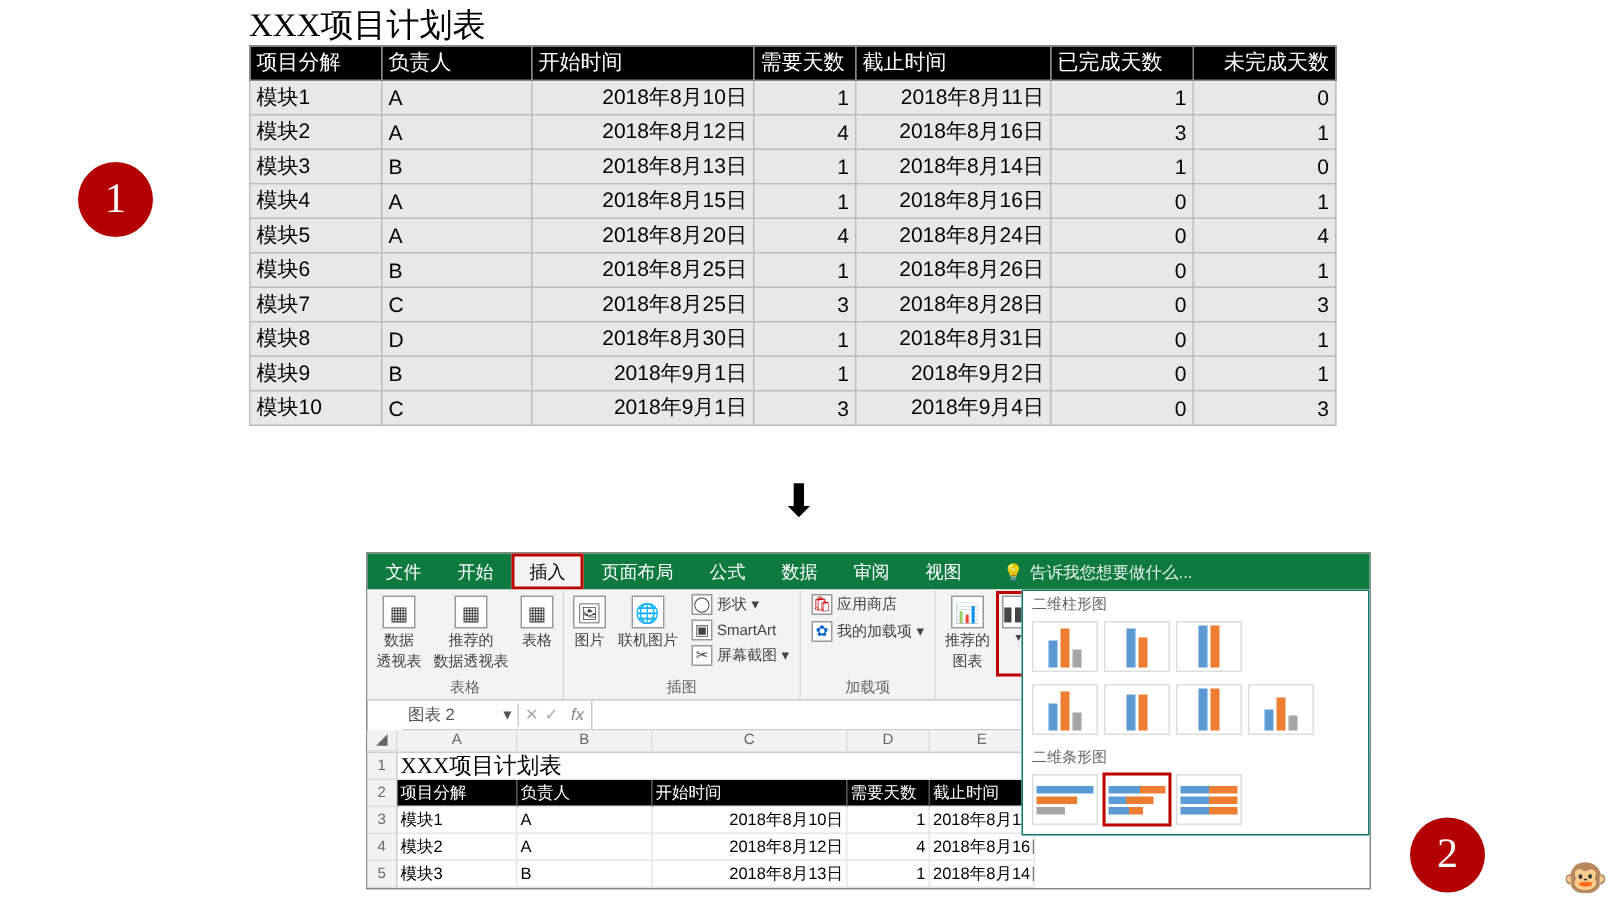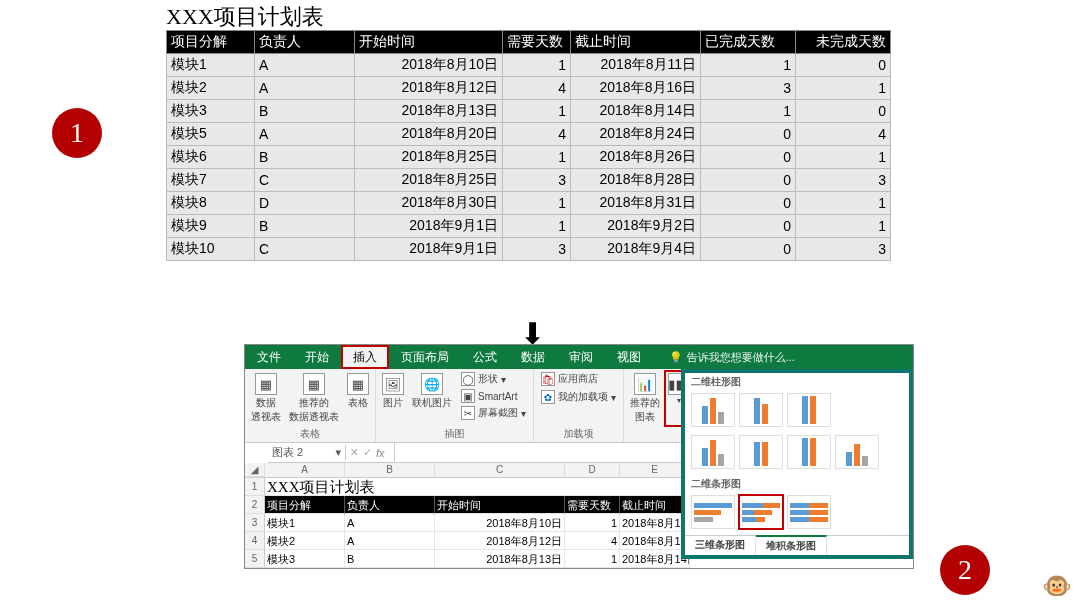--- a/index.html
+++ b/index.html
@@ -6,46 +6,46 @@
   body { font-family: "Microsoft YaHei", Arial, sans-serif; font-size: 12px; background: #fff; width: 1080px; height: 608px; position: relative; }
   .badge { position: absolute; width: 50px; height: 50px; border-radius: 50%; background: #b30000; color: #fff; display: flex; align-items: center; justify-content: center; font-size: 28px; font-family: Georgia, serif; }
   .badge1 { left: 52px; top: 108px; }
   .badge2 { left: 940px; top: 545px; }
   .title1 { position: absolute; left: 166px; top: 2px; font-size: 22px; font-family: SimSun, serif; }
   .table1 { position: absolute; left: 166px; top: 30px; border-collapse: collapse; font-size: 14px; }
   .table1 th { background: #000; color: #fff; font-weight: normal; padding: 2px 4px; border: 1px solid #888; text-align: left; }
   .table1 td { background: #e8e8e8; border: 1px solid #bbb; padding: 0 4px; height: 23px; }
   .table1 .num { text-align: right; }
   .arrow { position: absolute; left: 520px; top: 316px; font-size: 30px; color: #000; }
-  .excel { position: absolute; left: 244px; top: 344px; width: 670px; border: 1px solid #888; background: #fff; }
+  .excel { position: absolute; left: 244px; top: 368px; width: 670px; border: 1px solid #888; background: #fff; }
   .ribbon-tabs { background: #0f7a3f; color: #fff; display: flex; align-items: center; font-size: 12px; height: 24px; }
   .ribbon-tabs span { padding: 0 12px; height: 24px; display: flex; align-items: center; }
   .ribbon-tabs .active { background: #f3f3f3; color: #000; outline: 2px solid #c00000; outline-offset: -2px; }
   .ribbon-tabs .tell { opacity: .9; display: flex; align-items: center; font-size: 11px; }
   .ribbon-body { background: #f3f3f3; height: 74px; display: flex; border-bottom: 1px solid #ccc; position: relative; }
   .ribbon-group { border-right: 1px solid #dcdcdc; padding: 2px 3px 0; display: flex; flex-direction: column; justify-content: space-between; align-items: center; }
   .ribbon-group .row { display: flex; gap: 2px; }
   .rbtn { display: flex; flex-direction: column; align-items: center; gap: 1px; font-size: 10px; color: #444; padding: 2px 3px; }
   .rbtn .ic { width: 22px; height: 22px; border: 1px solid #999; background: #fff; display: flex; align-items: center; justify-content: center; font-size: 13px; }
   .rbtn.small { flex-direction: row; gap: 3px; padding: 1px 4px; }
   .rbtn.small .ic { width: 14px; height: 14px; font-size: 10px; }
   .ribbon-group .gname { font-size: 10px; color: #666; text-align: center; padding-bottom: 1px; }
   .chart-highlight { outline: 2px solid #c00000; outline-offset: -1px; }
   .name-row { display: flex; height: 20px; border-bottom: 1px solid #ccc; align-items: center; background: #fff; font-size: 11px; color: #555; margin-left: 23px; }
   .name-row .nb { width: 78px; border-right: 1px solid #ccc; padding: 0 4px; display: flex; align-items: center; justify-content: space-between; }
-  .name-row .fx { width: 18px; font-style: italic; color: #888; }
+  .name-row .fx { width: 18px; text-align: center; font-style: italic; color: #888; }
   .sheet { position: relative; }
   .colhdr { display: flex; background: #f2f2f2; border-bottom: 1px solid #ccc; font-size: 10px; color: #666; }
   .colhdr div { text-align: center; border-right: 1px solid #ddd; height: 14px; line-height: 14px; }
   .sheetrow { display: flex; align-items: stretch; }
   .rhdr { width: 20px; background: #f2f2f2; border-right: 1px solid #ccc; border-bottom: 1px solid #ddd; font-size: 10px; color: #666; text-align: center; height: 18px; line-height: 18px; }
   .cell { border-right: 1px solid #e5e5e5; border-bottom: 1px solid #e5e5e5; height: 18px; line-height: 18px; padding: 0 2px; font-size: 11px; overflow: hidden; white-space: nowrap; }
   .cell.hdr { background: #000; color: #fff; border-right: 1px solid #555; }
   .mini-title { font-family: SimSun, serif; font-size: 15px; padding-left: 2px; }
-  .gallery { position: absolute; right: 0; top: 0; width: 232px; background: #fff; border: 4px solid #0f766e; font-size: 11px; z-index: 5; font-weight: bold; }
+  .gallery { position: absolute; right: 0; top: 0; width: 232px; background: #fff; border: 1px solid #0f766e; font-size: 11px; z-index: 5; }
   .gallery .gl-section { padding: 2px 6px; color: #666; font-size: 10px; }
   .gallery .gl-items { display: flex; gap: 4px; padding: 2px 6px 6px; flex-wrap: wrap; }
   .gl-item { width: 44px; height: 34px; border: 1px solid #ddd; display: flex; align-items: flex-end; justify-content: center; gap: 2px; padding: 2px; position: relative; }
   .gl-item.sel { outline: 2px solid #c00000; outline-offset: -1px; }
   .gl-item .col-a { width: 6px; background: #5b9bd5; }
   .gl-item .col-b { width: 6px; background: #ed7d31; }
   .gl-item .col-c { width: 6px; background: #a5a5a5; }
   .gl-bar { flex-direction: column; align-items: stretch; gap: 2px; justify-content: center; }
   .gl-bar .bar { height: 5px; width: 100%; background: #5b9bd5; }
   .gl-bar .bar.b2 { background: #ed7d31; width: 70%; }
@@ -98,20 +98,29 @@
       <tr>
         <td>模块3</td>
         <td>B</td>
         <td class="num">2018年8月13日</td>
         <td class="num">1</td>
         <td class="num">2018年8月14日</td>
         <td class="num">1</td>
         <td class="num">0</td>
       </tr>
       <tr>
+        <td>模块4</td>
+        <td>A</td>
+        <td class="num">2018年8月15日</td>
+        <td class="num">1</td>
+        <td class="num">2018年8月16日</td>
+        <td class="num">0</td>
+        <td class="num">1</td>
+      </tr>
+      <tr>
         <td>模块5</td>
         <td>A</td>
         <td class="num">2018年8月20日</td>
         <td class="num">4</td>
         <td class="num">2018年8月24日</td>
         <td class="num">0</td>
         <td class="num">4</td>
       </tr>
       <tr>
         <td>模块6</td>
@@ -291,24 +300,20 @@
         <div class="gl-item gl-bar sel">
             <div class="bar" style="background:linear-gradient(90deg,#5b9bd5 55%,#ed7d31 55%);"></div>
             <div class="bar" style="background:linear-gradient(90deg,#5b9bd5 40%,#ed7d31 40%);width:80%;"></div>
             <div class="bar" style="background:linear-gradient(90deg,#5b9bd5 60%,#ed7d31 60%);width:60%;"></div>
           </div>
         <div class="gl-item gl-bar">
             <div class="bar" style="background:linear-gradient(90deg,#5b9bd5 50%,#ed7d31 50%);"></div>
             <div class="bar" style="background:linear-gradient(90deg,#5b9bd5 50%,#ed7d31 50%);"></div>
             <div class="bar" style="background:linear-gradient(90deg,#5b9bd5 50%,#ed7d31 50%);"></div>
           </div>
-      </div>
-      <div class="footer-tabs">
-        <span>三维条形图</span>
-        <span class="sel">堆积条形图</span>
       </div>
     </div>
   </div>
 
   <div class="name-row">
     <div class="nb">
         <span>图表 2</span>
         <span>▾</span>
       </div>
     <div style="width:30px;display:flex;justify-content:center;gap:4px;">

